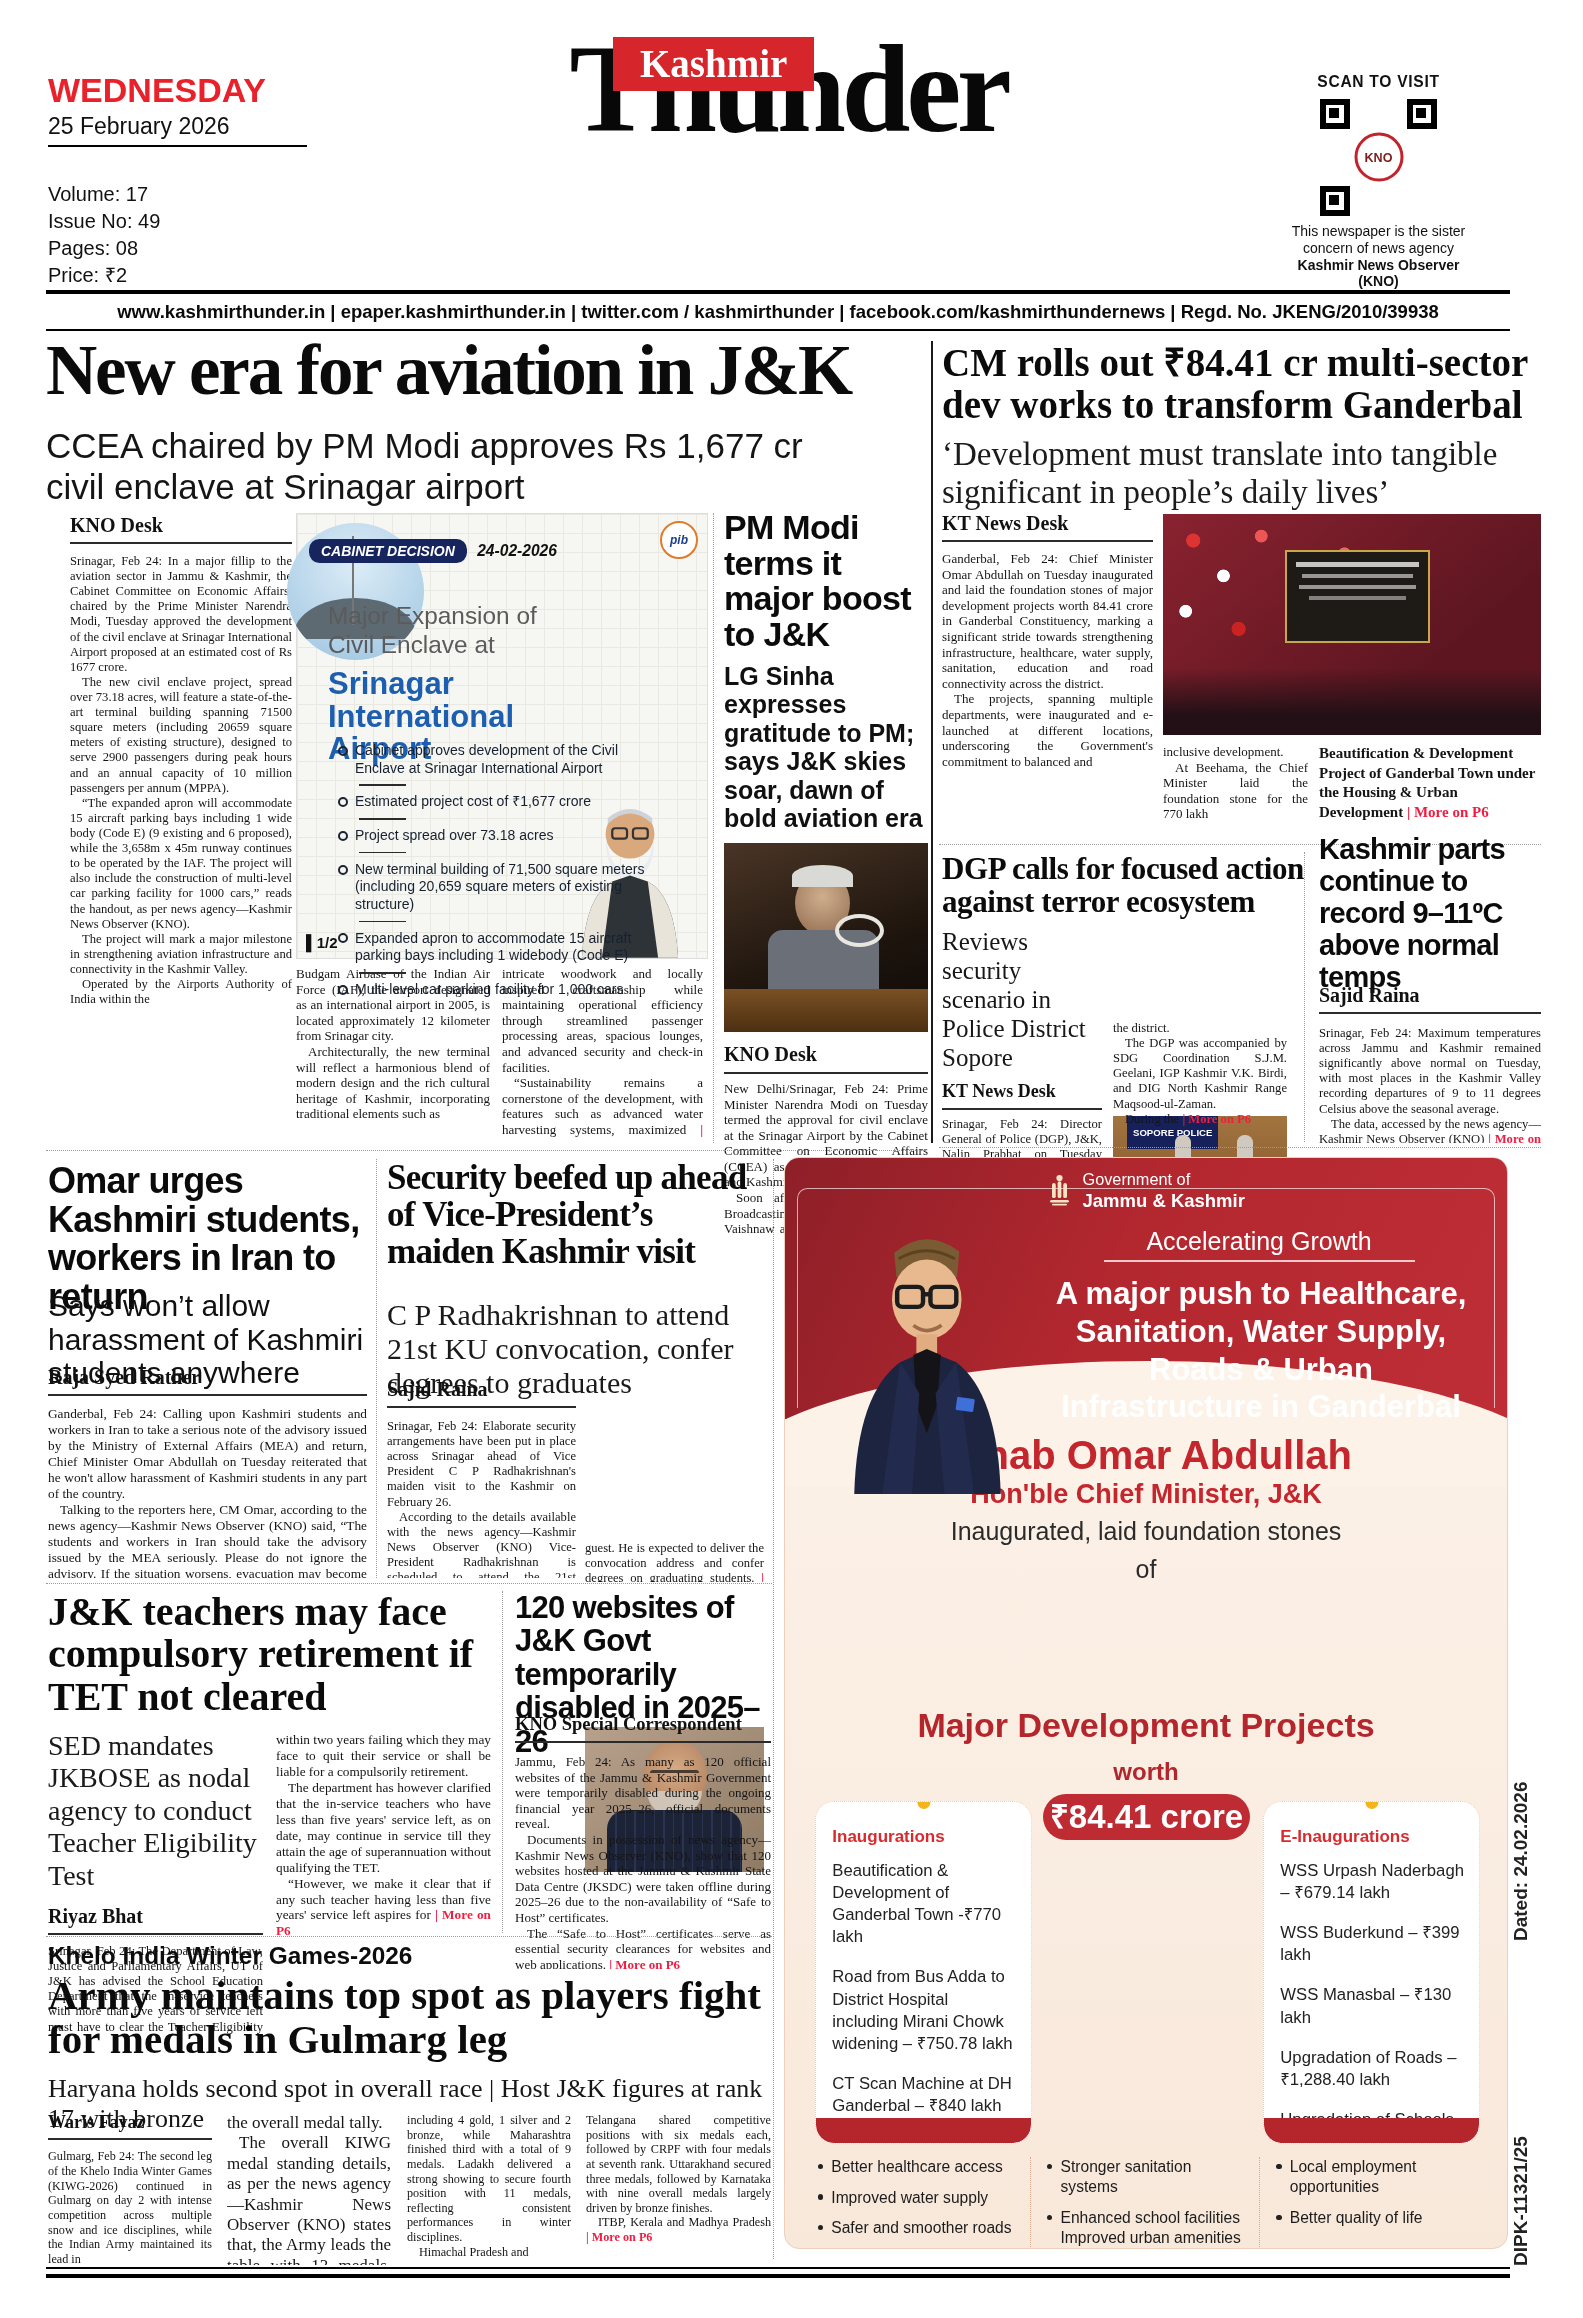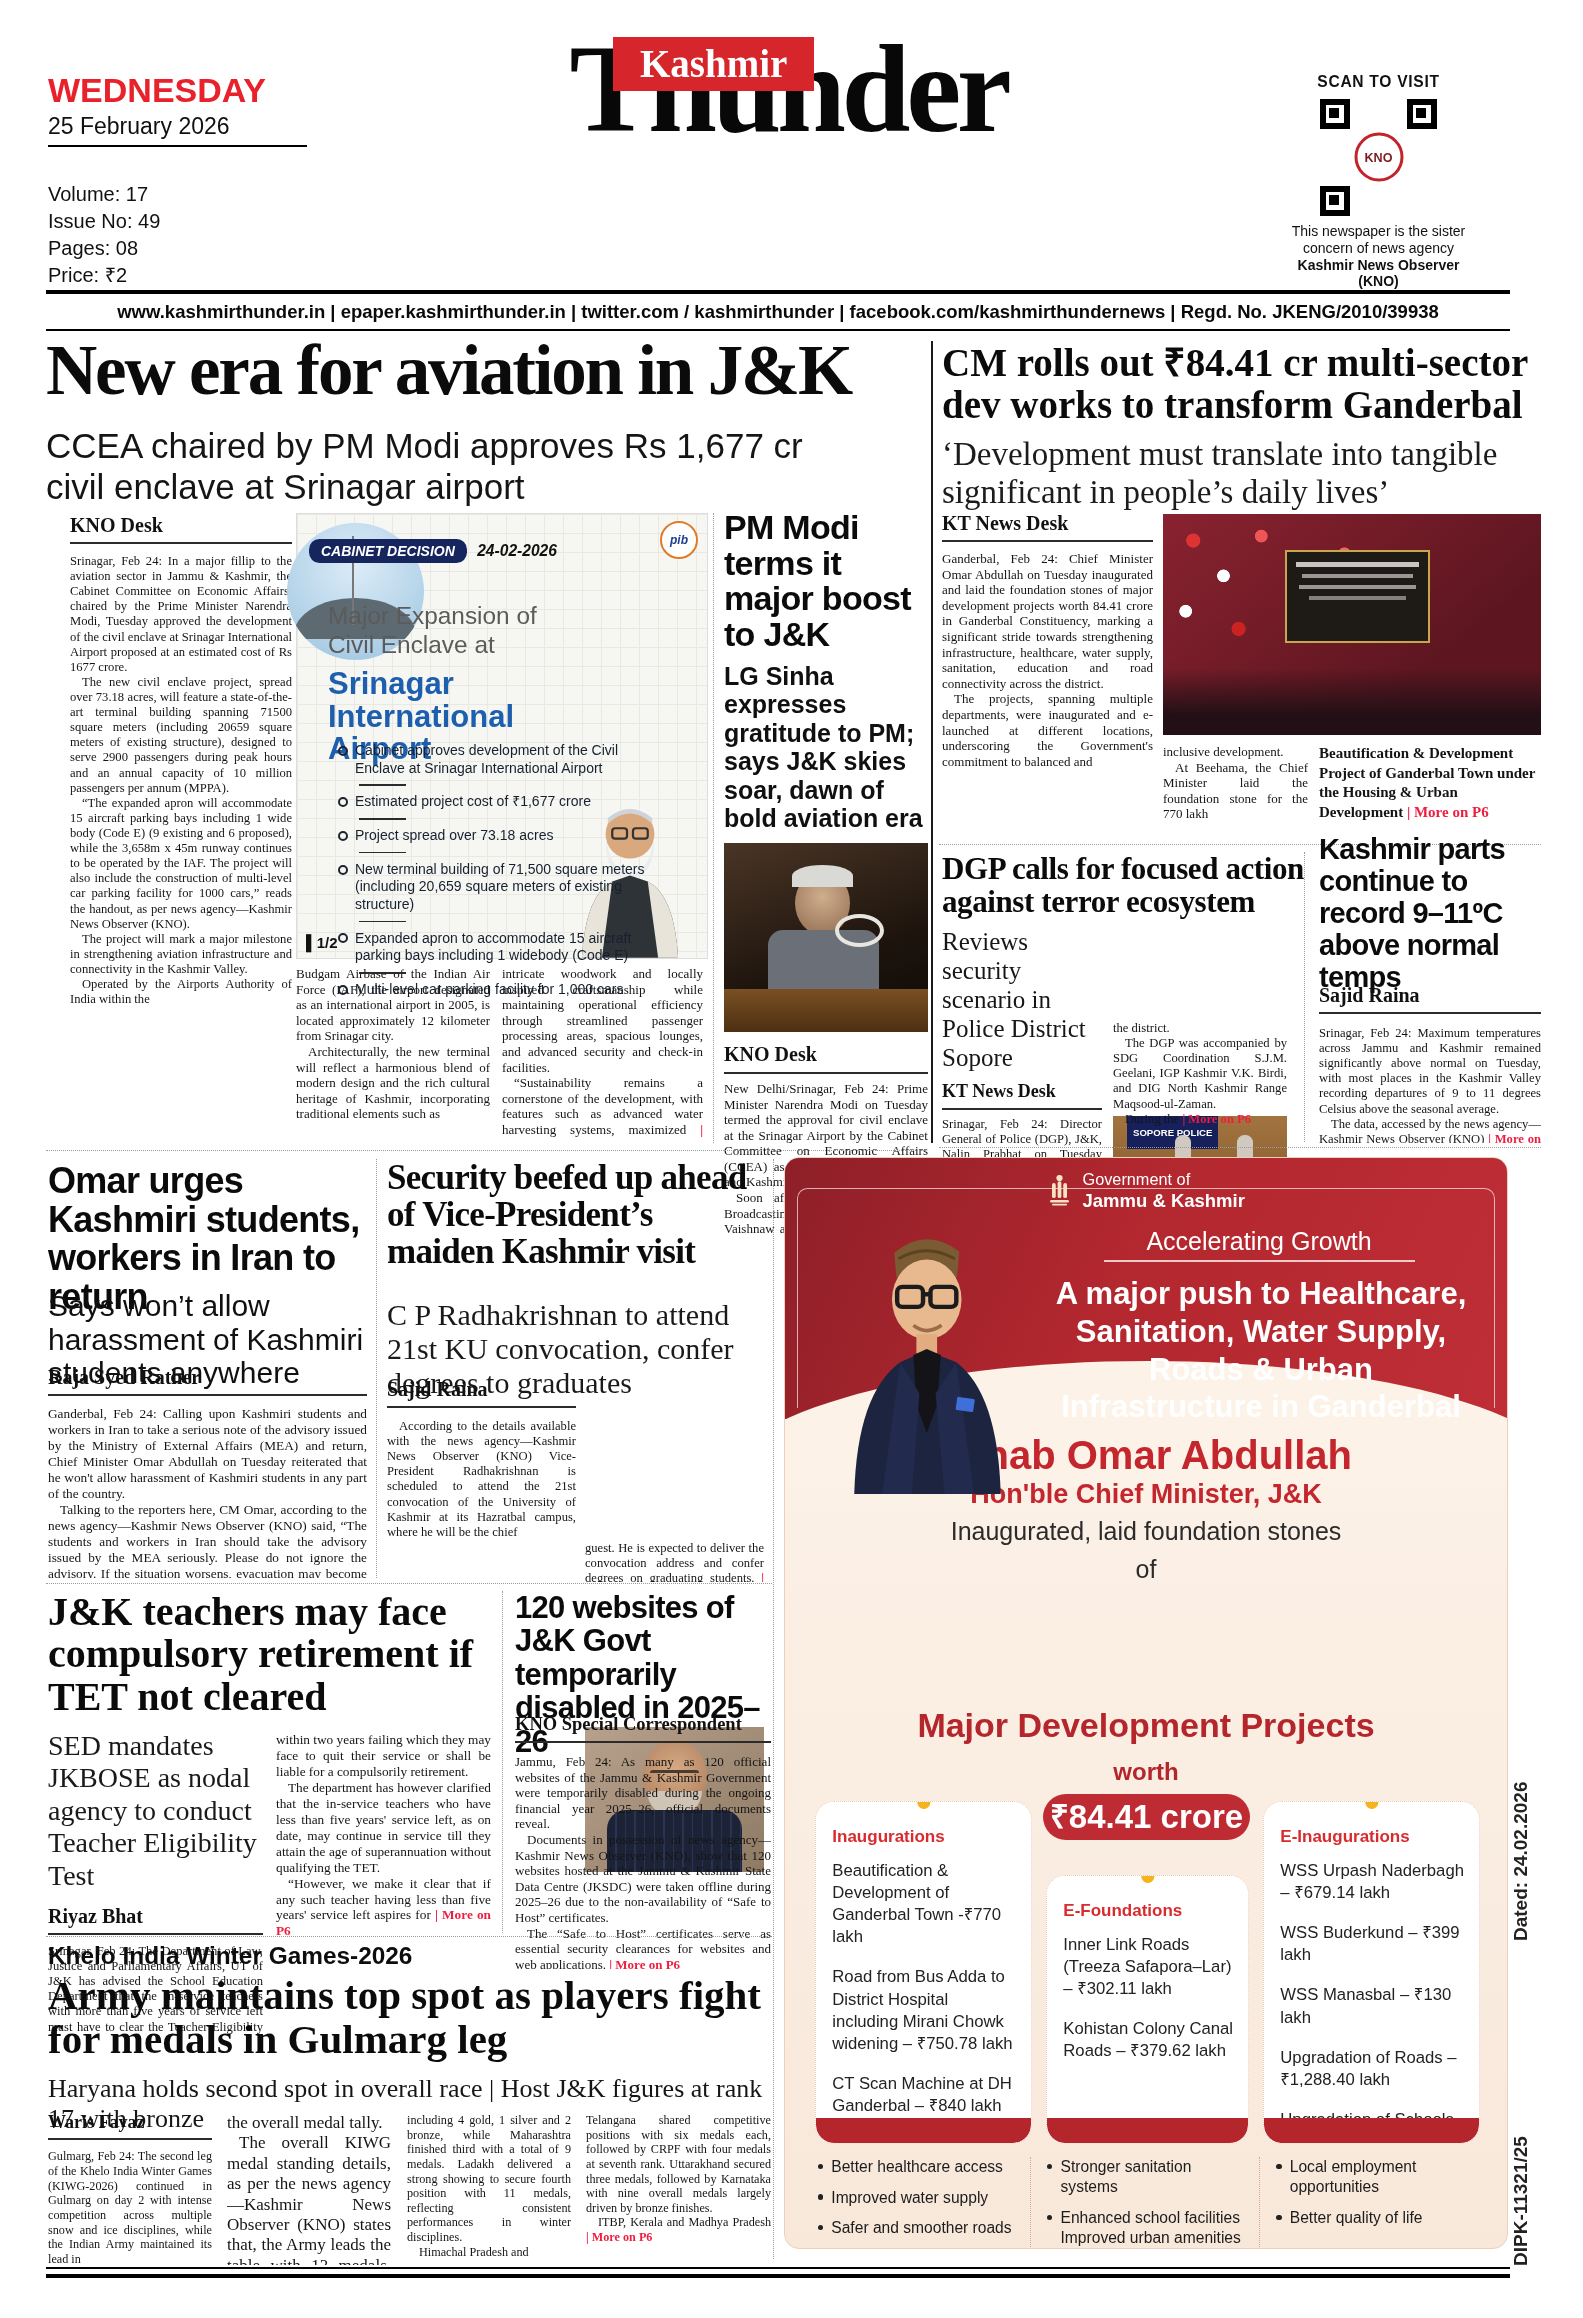--- a/index.html
+++ b/index.html
@@ -264,20 +264,21 @@
   <div class="abs bt" style="left:48px;top:1406px;width:319px;height:172px;font-size:13.3px;">
     <p class="np">Ganderbal, Feb 24: Calling upon Kashmiri students and workers in Iran to take a serious note of the advisory issued by the Ministry of External Affairs (MEA) and return, Chief Minister Omar Abdullah on Tuesday reiterated that he won't allow harassment of Kashmiri students in any part of the country.</p>
     <p>Talking to the reporters here, CM Omar, according to the news agency—Kashmir News Observer (KNO) said, “The students and workers in Iran should take the advisory issued by the MEA seriously. Please do not ignore the advisory. If the situation worsens, evacuation may become difficult. My request is to</p>
   </div>
   <div class="abs dotv" style="left:376px;top:1159px;height:419px;"></div>
 
   <div class="abs h-ser" style="left:387px;top:1159px;width:378px;font-size:35px;line-height:1.06;letter-spacing:-0.7px;">Security beefed up ahead of Vice-President’s maiden Kashmir visit</div>
   <div class="abs ser" style="left:387px;top:1298px;width:378px;font-size:30px;line-height:1.14;color:#1a1a1a;">C P Radhakrishnan to attend 21st KU convocation, confer degrees to graduates</div>
   <div class="abs by" style="left:387px;top:1379px;width:189px;">Sajid Raina</div>
   <div class="abs bt" style="left:387px;top:1419px;width:189px;height:159px;font-size:12.6px;">
+    <p class="np">Srinagar, Feb 24: Elaborate security arrangements have been put in place across Srinagar ahead of Vice President C P Radhakrishnan's maiden visit to the Kashmir on February 26.</p>
     <p>According to the details available with the news agency—Kashmir News Observer (KNO) Vice-President Radhakrishnan is scheduled to attend the 21st convocation of the University of Kashmir at its Hazratbal campus, where he will be the chief</p>
   </div>
   <div class="abs ph" style="left:585px;top:1389px;width:179px;height:145px;background:linear-gradient(140deg,#b7a18c,#8f7a64);">
     <div class="abs" style="left:58px;top:13.3px;width:64px;height:71px;border-radius:50%;background:radial-gradient(circle at 50% 42%,#d7ab85,#a9795a);"></div>
     <div class="abs" style="left:65px;top:43px;width:49px;height:9px;border-top:3px solid #4a3b2e;border-radius:3px;"></div>
     <div class="abs" style="left:62px;top:64px;width:55px;height:25px;border-radius:0 0 30px 30px;background:#cfc4b6;"></div>
     <div class="abs" style="left:22px;top:83px;width:135px;height:62px;border-radius:19px 19px 0 0;background:repeating-linear-gradient(90deg,#1d2336 0 8.1px,#2a3350 8.1px 9.6px);"></div>
   </div>
   <div class="abs bt" style="left:585px;top:1541px;width:179px;height:41px;font-size:12.6px;">
     <p class="np"><span>guest. He is expected to deliver the convocation address and confer degrees on graduating students. </span><span class="more">| More on P6</span></p>
@@ -330,27 +331,20 @@
 
     <div class="card" style="left:30px;top:643px;width:215px;height:341px;">
       <span class="dot"></span>
       <div class="lbl">Inaugurations</div>
       <div class="itm">Beautification &amp; Development of Ganderbal Town -₹770 lakh</div>
       <div class="itm">Road from Bus Adda to District Hospital including Mirani Chowk widening – ₹750.78 lakh</div>
       <div class="itm">CT Scan Machine at DH Ganderbal – ₹840 lakh</div>
       <div class="itm">4.5 MLD STP under SBM 2.0. –₹1,999.20 lakh</div>
       <div class="red"></div>
     </div>
-    <div class="card" style="left:261px;top:717px;width:201px;height:267px;">
-      <span class="dot"></span>
-      <div class="lbl">E-Foundations</div>
-      <div class="itm">Inner Link Roads (Treeza Safapora–Lar) – ₹302.11 lakh</div>
-      <div class="itm">Kohistan Colony Canal Roads – ₹379.62 lakh</div>
-      <div class="red"></div>
-    </div>
     <div class="card" style="left:478px;top:643px;width:215px;height:341px;">
       <span class="dot"></span>
       <div class="lbl">E-Inaugurations</div>
       <div class="itm">WSS Urpash Naderbagh – ₹679.14 lakh</div>
       <div class="itm">WSS Buderkund – ₹399 lakh</div>
       <div class="itm">WSS Manasbal – ₹130 lakh</div>
       <div class="itm">Upgradation of Roads – ₹1,288.40 lakh</div>
       <div class="itm">Upgradation of Schools – ₹902.69 lakh</div>
       <div class="red"></div>
     </div>

